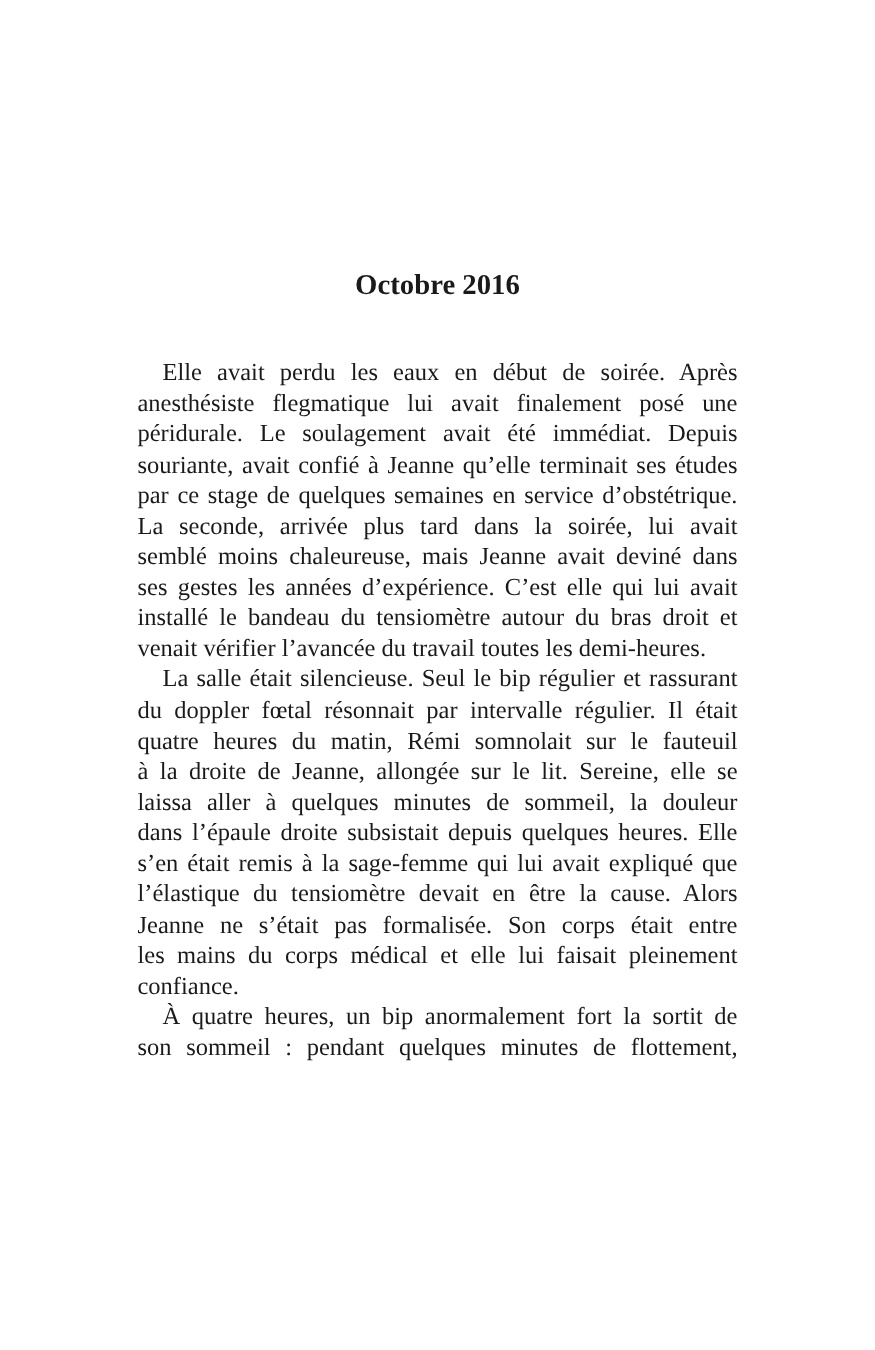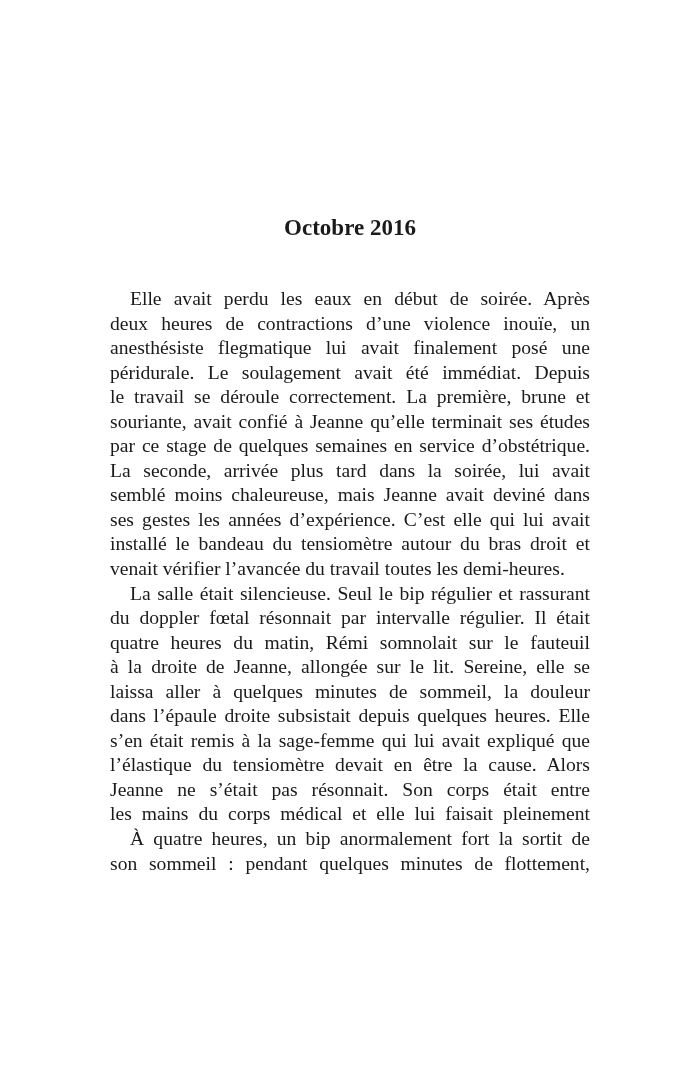--- a/index.html
+++ b/index.html
@@ -24,41 +24,40 @@
   .line.indent { text-indent: 20px; }
 </style>
 </head>
 <body>
 
 <div class="title">Octobre 2016</div>
 
 <div class="body">
   <div>
     <span class="line indent">Elle avait perdu les eaux en début de soirée. Après</span>
-    <span class="line">deux heures de contractions d’une violence inouïe, un</span>
     <span class="line">anesthésiste flegmatique lui avait finalement posé une</span>
     <span class="line">péridurale. Le soulagement avait été immédiat. Depuis</span>
-    <span class="line">le travail se déroule correctement. La première, brune et</span>
     <span class="line">souriante, avait confié à Jeanne qu’elle terminait ses études</span>
     <span class="line">par ce stage de quelques semaines en service d’obstétrique.</span>
     <span class="line">La seconde, arrivée plus tard dans la soirée, lui avait</span>
     <span class="line">semblé moins chaleureuse, mais Jeanne avait deviné dans</span>
     <span class="line">ses gestes les années d’expérience. C’est elle qui lui avait</span>
     <span class="line">installé le bandeau du tensiomètre autour du bras droit et</span>
     <span class="line last">venait vérifier l’avancée du travail toutes les demi-heures.</span>
   </div>
   <div>
     <span class="line indent">La salle était silencieuse. Seul le bip régulier et rassurant</span>
     <span class="line">du doppler fœtal résonnait par intervalle régulier. Il était</span>
     <span class="line">quatre heures du matin, Rémi somnolait sur le fauteuil</span>
     <span class="line">à la droite de Jeanne, allongée sur le lit. Sereine, elle se</span>
     <span class="line">laissa aller à quelques minutes de sommeil, la douleur</span>
     <span class="line">dans l’épaule droite subsistait depuis quelques heures. Elle</span>
     <span class="line">s’en était remis à la sage-femme qui lui avait expliqué que</span>
     <span class="line">l’élastique du tensiomètre devait en être la cause. Alors</span>
-    <span class="line">Jeanne ne s’était pas résonnait. Son corps était entre</span>
+    <span class="line">Jeanne ne s’était pas formalisée. Son corps était entre</span>
     <span class="line">les mains du corps médical et elle lui faisait pleinement</span>
+    <span class="line last">confiance.</span>
   </div>
   <div>
     <span class="line indent">À quatre heures, un bip anormalement fort la sortit de</span>
     <span class="line">son sommeil : pendant quelques minutes de flottement,</span>
   </div>
 </div>
 
 </body></html>

